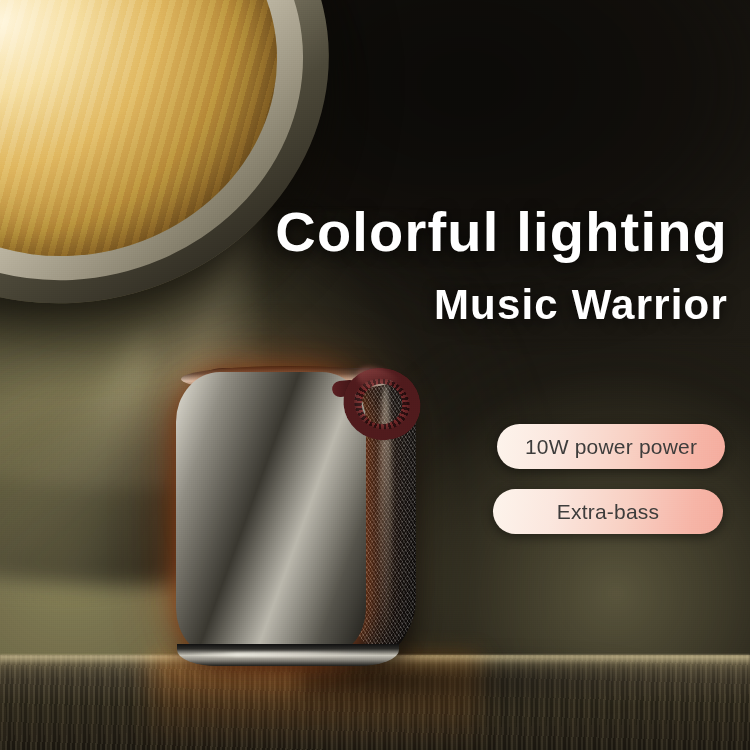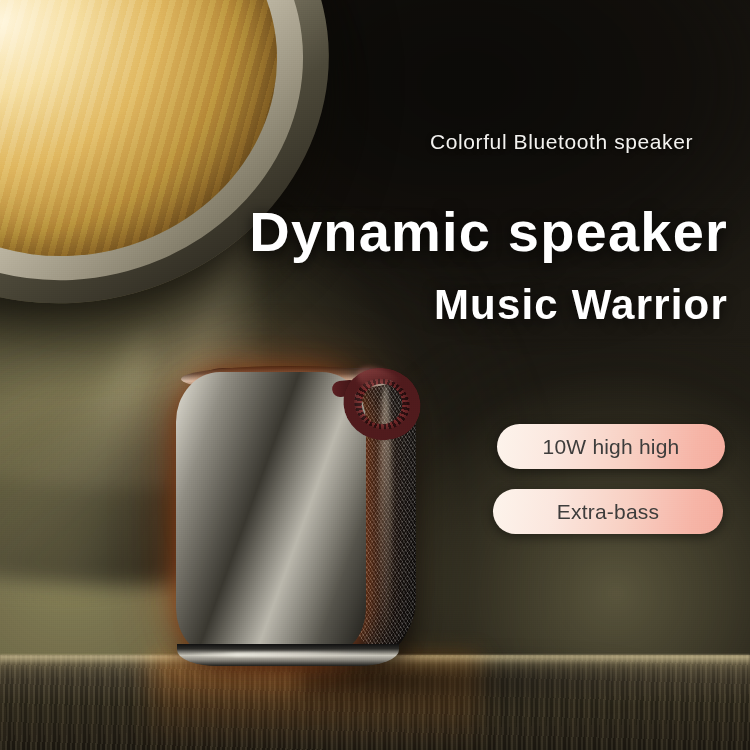--- a/index.html
+++ b/index.html
@@ -379,22 +379,21 @@
     <div class="sp-base"></div>
     <div class="sp-base-hi"></div>
 
     <div class="lanyard">
       <div class="lan-tail"></div>
       <div class="lan-ring"></div>
       <div class="lan-hi"></div>
     </div>
   </div>
 
-  <div class="eyebrow">Colorful Bluetooth speaker</div>
-
-  <div class="headline h-line1">Dynamic speaker</div>
+
+  <div class="headline h-line1">Colorful lighting</div>
   <div class="headline h-line2">Music Warrior</div>
 
-  <div class="pill pill-1">10W high high</div>
+  <div class="pill pill-1">10W power power</div>
   <div class="pill pill-2">Extra-bass</div>
 
   <div class="grain"></div>
 </div>
 
 </body></html>

